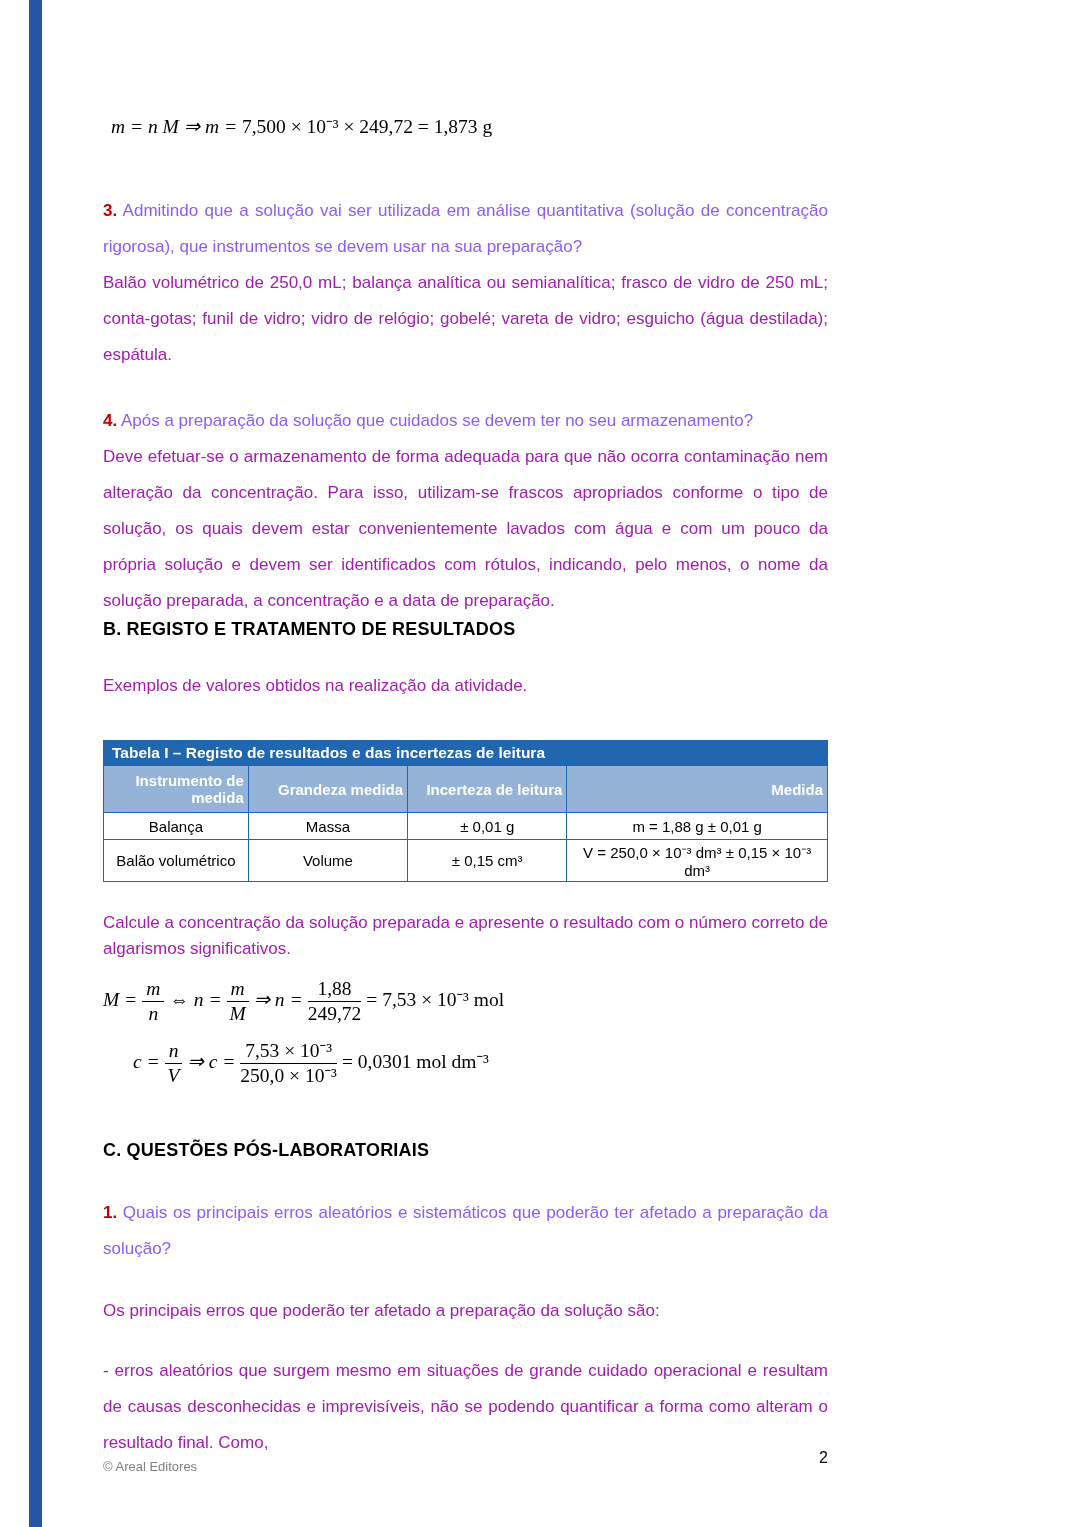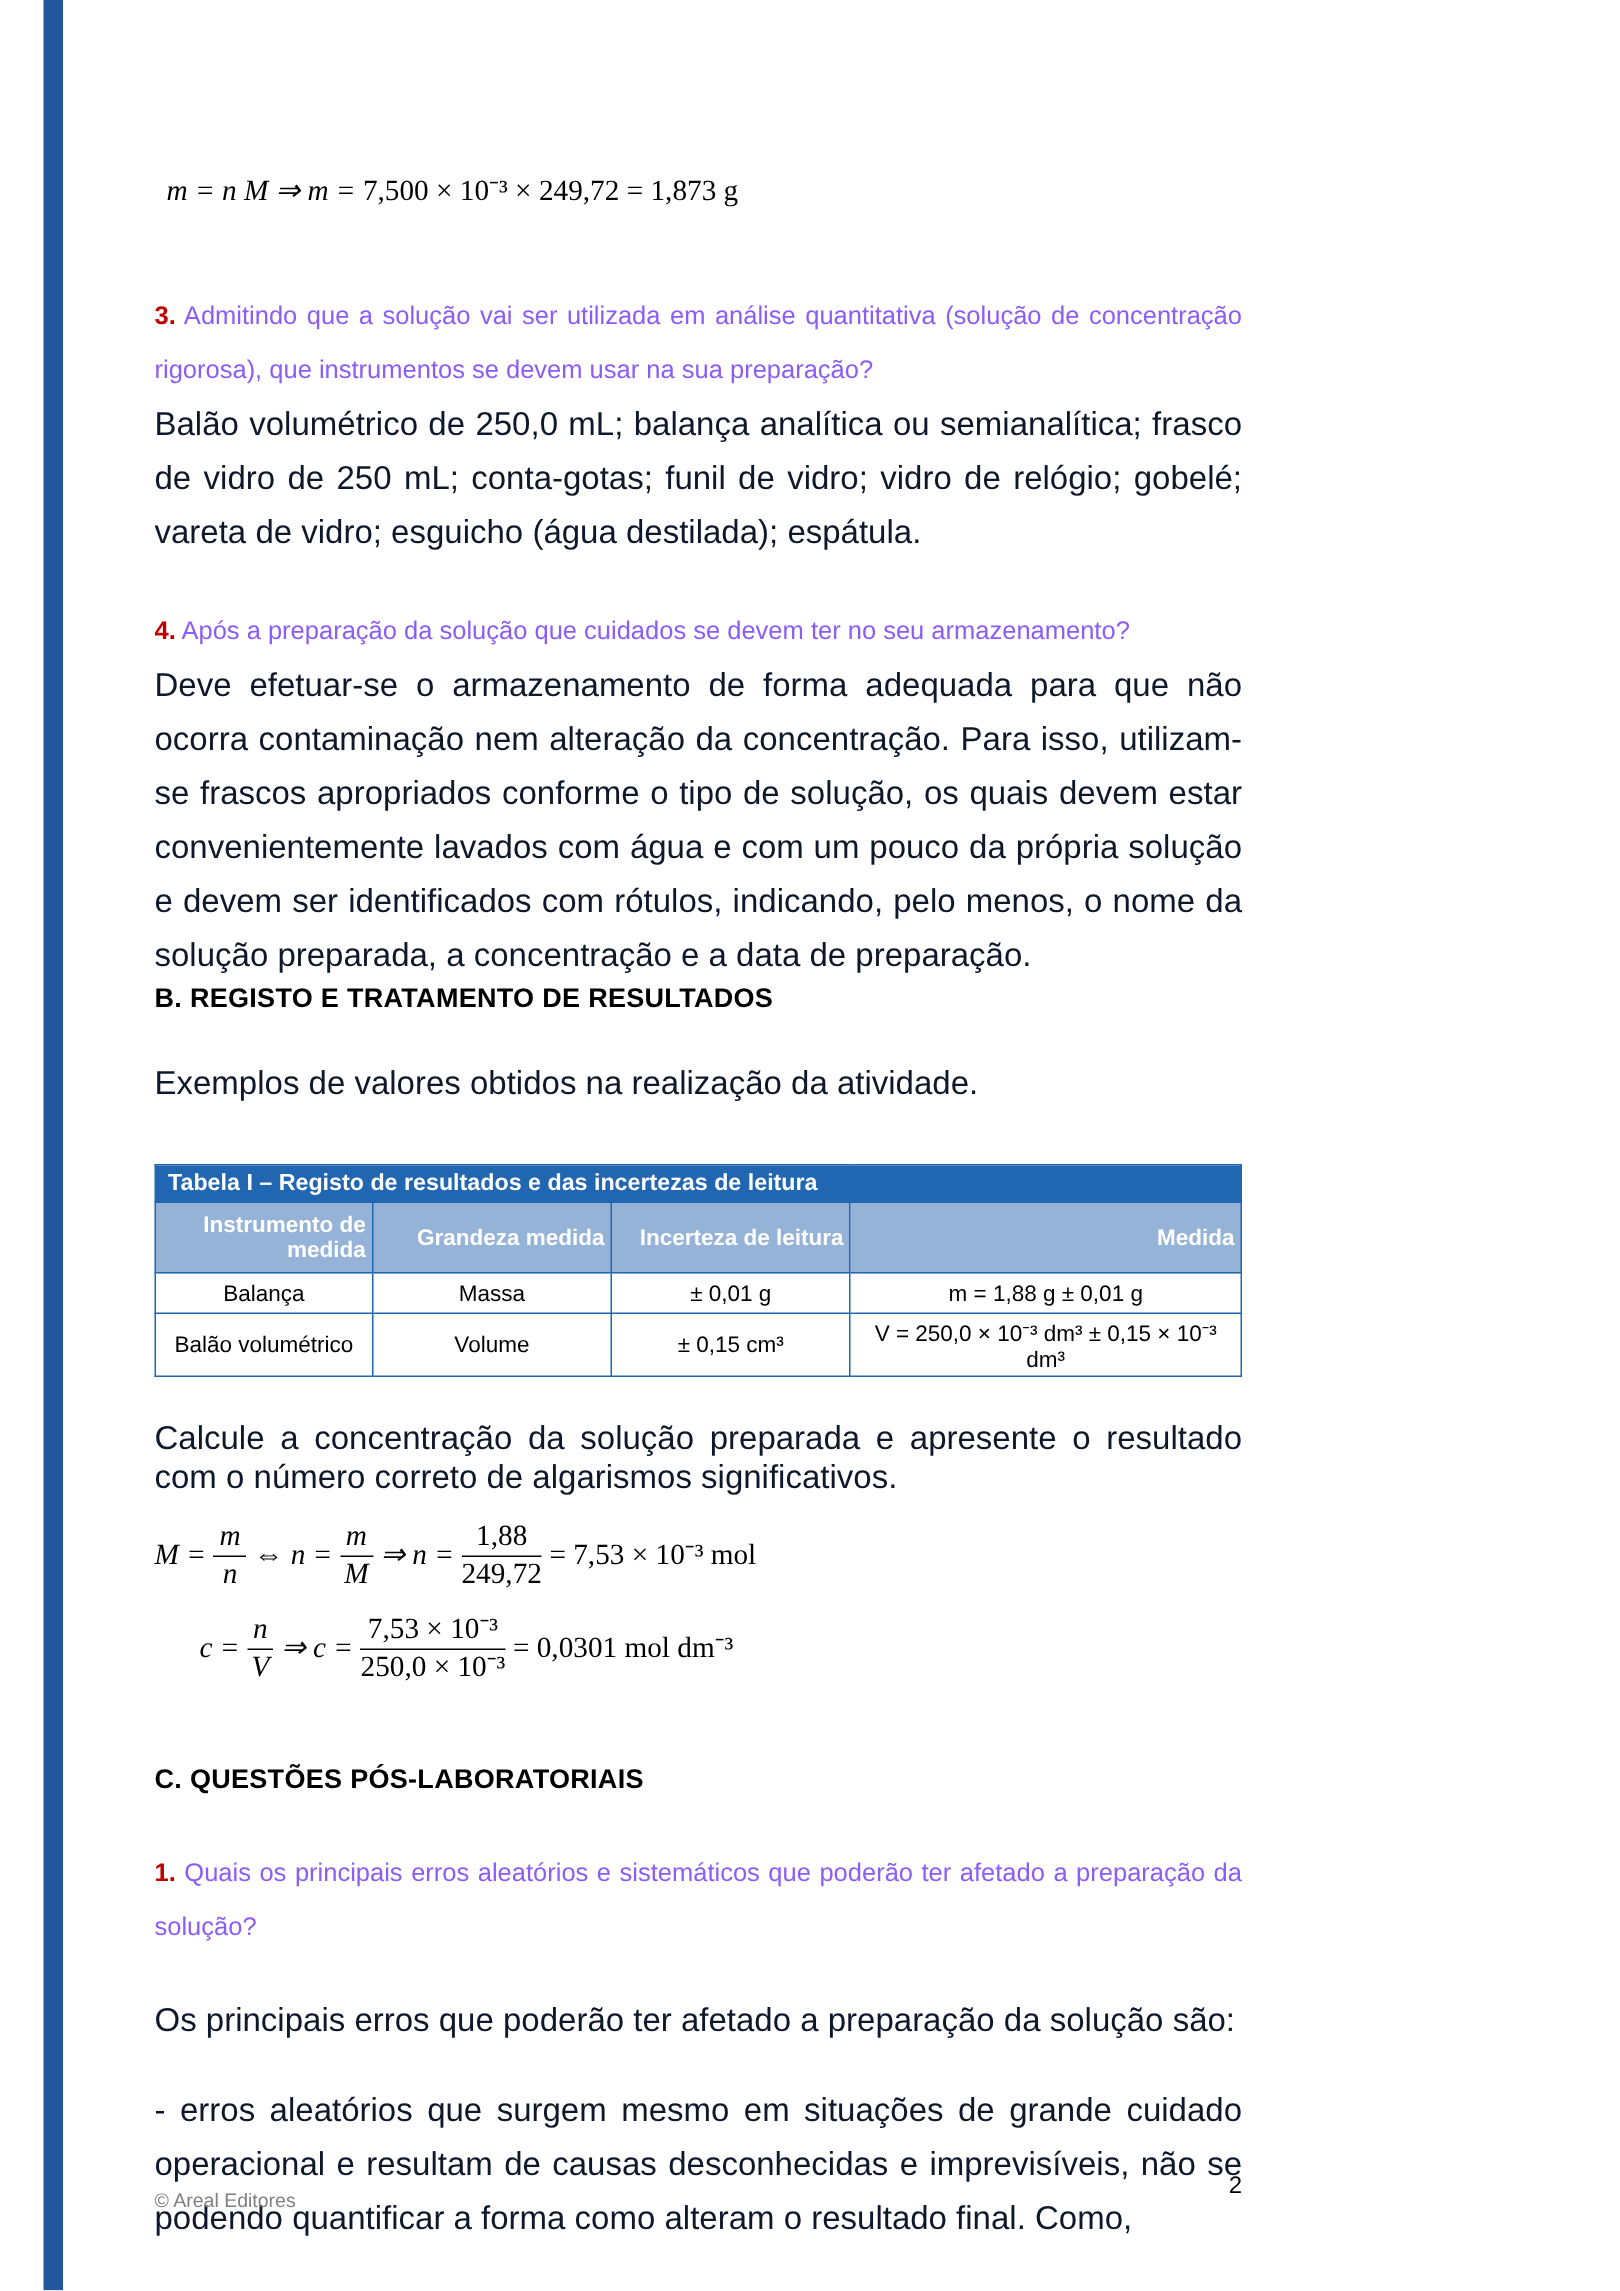--- a/index.html
+++ b/index.html
@@ -18,24 +18,24 @@
     left: 29px;
     top: 0;
     width: 13px;
     height: 100%;
     background: #2457a0;
   }
   .content {
     padding: 0 40px 0 103px;
   }
   .para {
-    font-size: 22px;
+    font-size: 17px;
     line-height: 36px;
     text-align: justify;
-    color: #0f172a;
+    color: #a21caf;
     margin: 0;
   }
   .q-num { color: #c00000; font-weight: bold; }
   .q-text { color: #8b5cf6; }
   .question { font-size: 17px; line-height: 36px; text-align: justify; margin: 0; }
   .heading {
     font-size: 18px;
     font-weight: bold;
     color: #000000;
     margin: 0;

